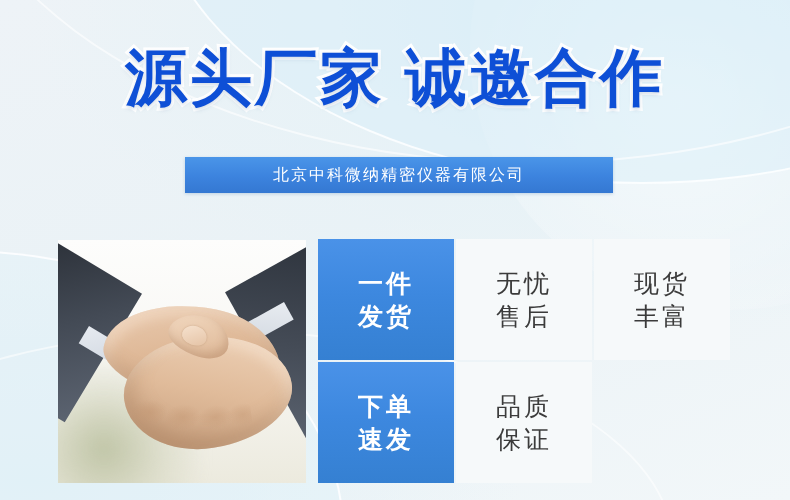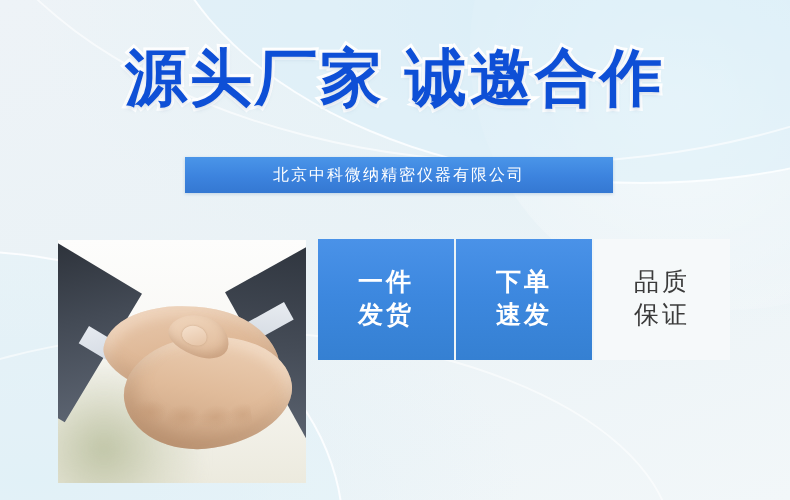--- a/index.html
+++ b/index.html
@@ -148,21 +148,20 @@
   }
 
   
   .grid{
     position:absolute;left:318px;top:239px;width:412px;height:244px;
     display:grid;
     grid-template-columns:repeat(3,1fr);
     grid-template-rows:repeat(2,1fr);
     gap:2px;
     z-index:3;
-    font-family:Liberation Mono, monospace;
   }
   .cell{
     display:flex;align-items:center;justify-content:center;
     text-align:center;
     font-size:25px;line-height:33px;font-weight:bold;
     letter-spacing:3px;
     white-space:pre-line;
   }
   .cell.blue{
     background:linear-gradient(180deg,#4a92e8 0%,#3d88df 45%,#3580d2 100%);
@@ -198,19 +197,23 @@
     <div class="hand-back"></div>
     <div class="hand-front"></div>
     <div class="thumb"></div>
     <div class="nail"></div>
     <div class="knuckles"></div>
   </div>
 
   <div class="grid">
     <div class="cell blue">一件
 发货</div>
+    <div class="cell light">无忧
+售后</div>
+    <div class="cell light">现货
+丰富</div>
     <div class="cell blue">下单
 速发</div>
     <div class="cell light">品质
 保证</div>
   </div>
 
 </div>
 
 </body></html>

